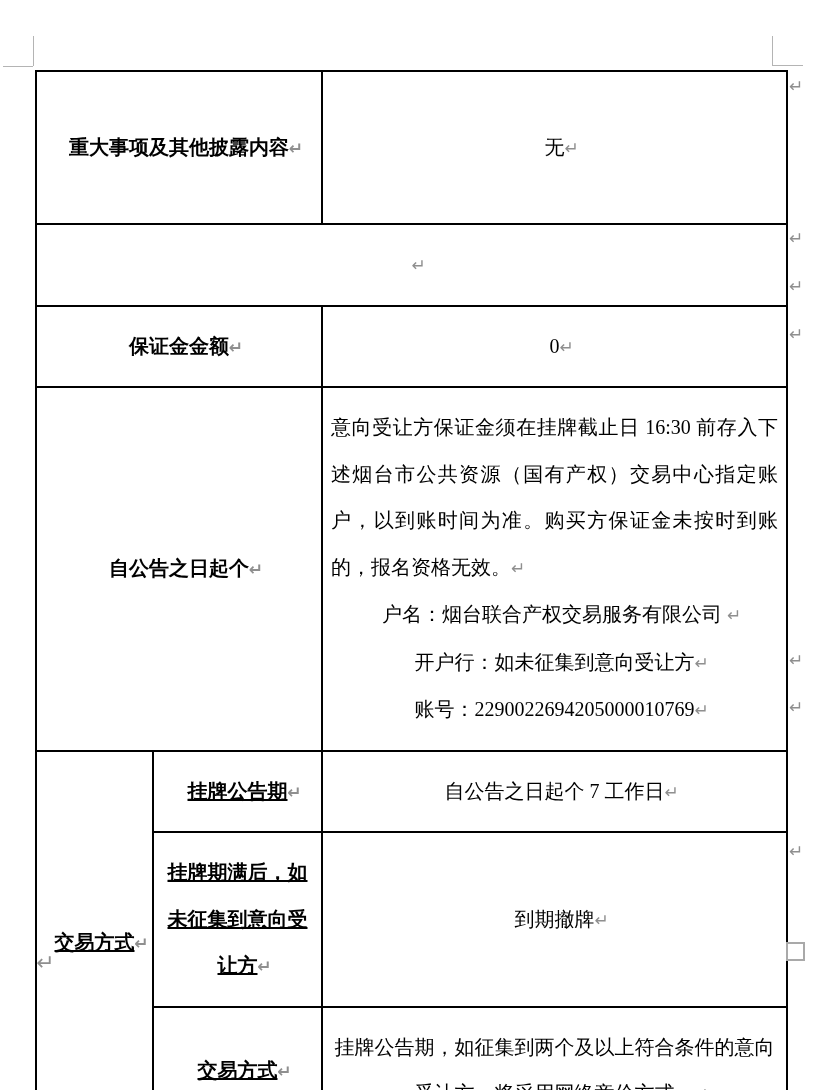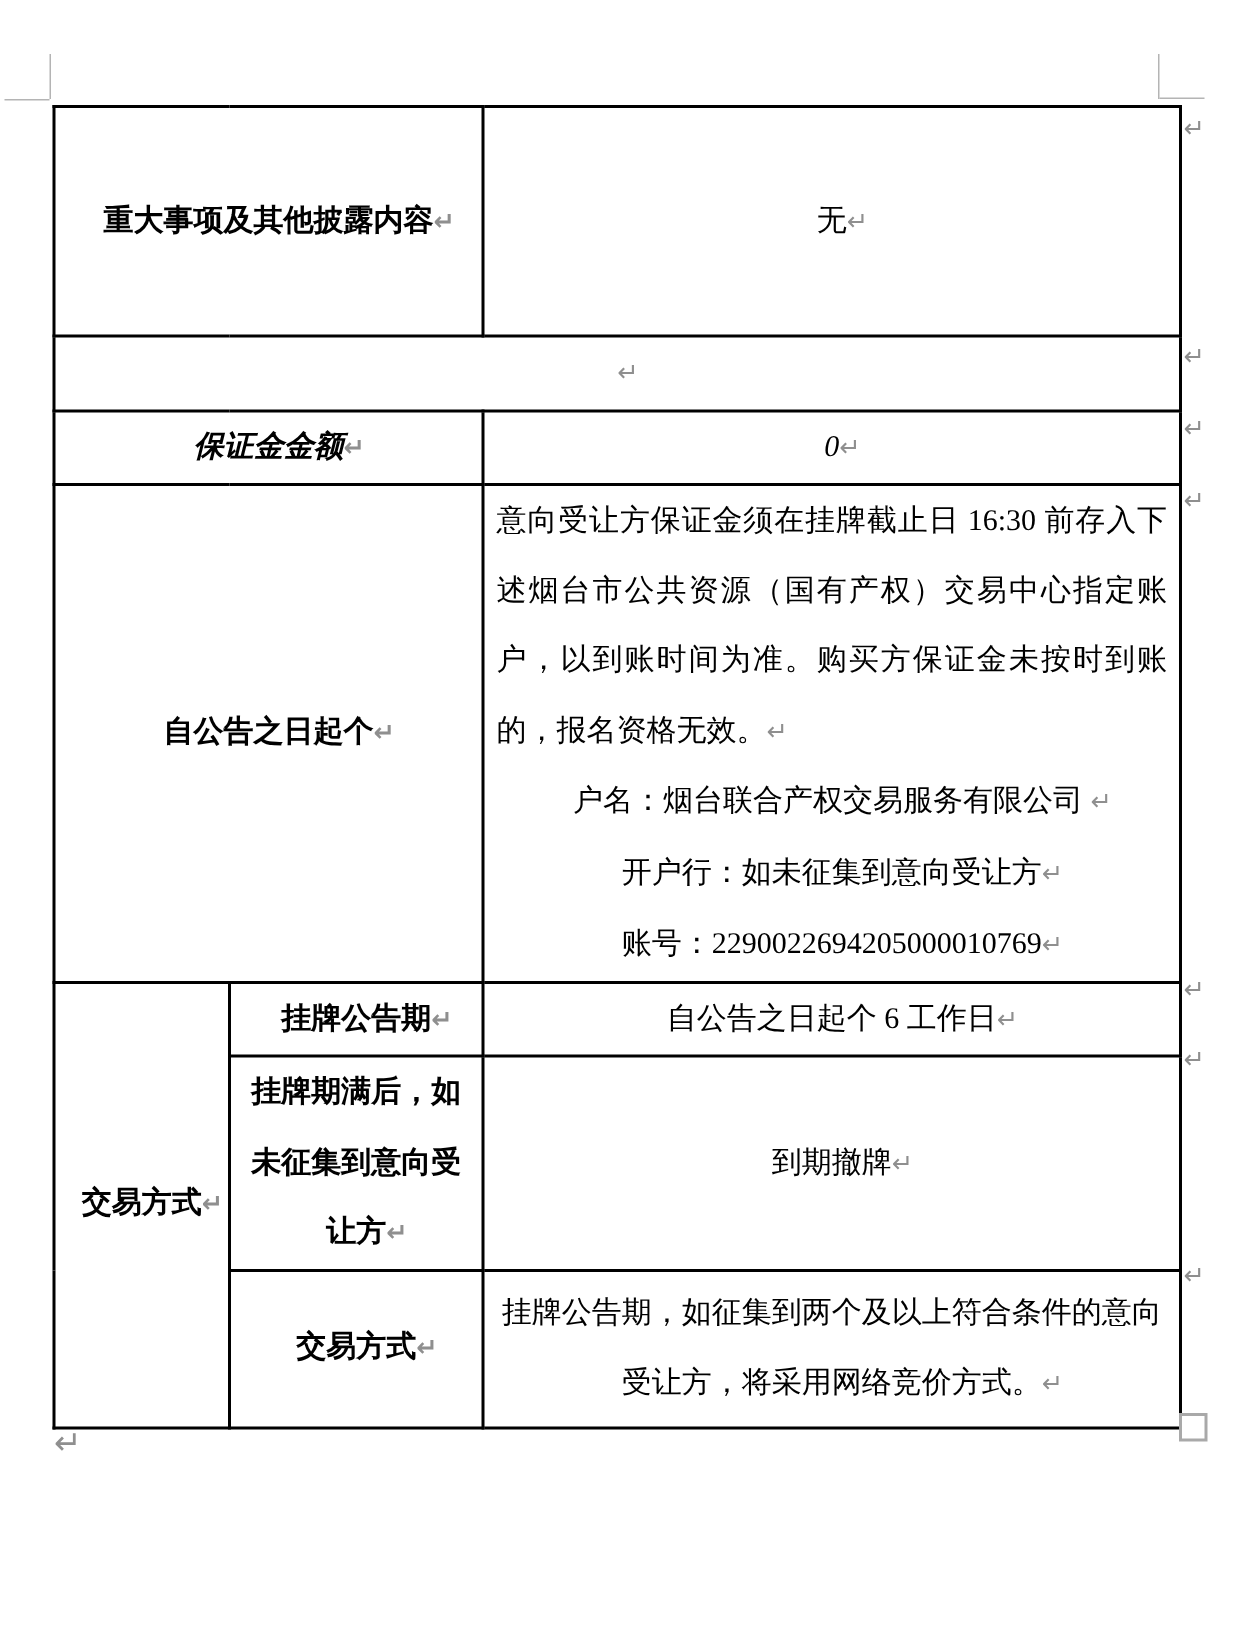--- a/index.html
+++ b/index.html
@@ -17,30 +17,30 @@
   .crop-tr-h{left:773px;top:65px;width:30px;height:1px;}
 
   table.doc{
     position:absolute;left:35px;top:70px;width:751px;
     border-collapse:collapse;table-layout:fixed;
   }
   table.doc td{
     border:2px solid #000;
     font-size:20px;line-height:46.5px;
     text-align:center;vertical-align:middle;
-    padding:0 8px;overflow:hidden;
+    padding:16px 8px;overflow:hidden;
   }
-  tr.r1{height:153px;} tr.r2{height:49px;} tr.r3{height:49px;font-style:italic;} tr.r4{height:326px;}
+  tr.r1{height:153px;} tr.r2{height:49px;} tr.r3{height:49px;} tr.r4{height:326px;}
   tr.r5{height:48px;}  tr.r6{height:141px;} tr.r7{height:105px;}
 
   td.label{font-weight:700;}
   td.v4{vertical-align:top;text-align:left;padding-top:2px;}
   .par-justify{text-align:justify;text-justify:inter-ideograph;}
   .line-left{text-align:center;}
-  td.narrow{padding:0 6px;}
+  td.narrow{padding:0 6px;text-decoration:underline;}
 
   
   .pmark{
     display:inline-block;width:0;overflow:visible;white-space:pre;
     color:#8f8f8f;font-size:17px;font-family:"DejaVu Sans",sans-serif;
   }
   .rowmark{
     position:absolute;left:789px;color:#8f8f8f;font-size:17px;line-height:17px;
     font-family:"DejaVu Sans",sans-serif;
   }
@@ -108,21 +108,21 @@
     </tr>
 
     <tr class="r5">
       <td rowspan="3" class="label narrow">
         <span>交易方式</span><span class="pmark">↵</span>
       </td>
       <td class="label narrow">
         <span>挂牌公告期</span><span class="pmark">↵</span>
       </td>
       <td>
-        <span>自公告之日起个 6 工作日</span><span class="pmark">↵</span>
+        <span>自公告之日起个 7 工作日</span><span class="pmark">↵</span>
       </td>
     </tr>
 
     <tr class="r6">
       <td class="label narrow">
         <span>挂牌期满后，如未征集到意向受让方</span><span class="pmark">↵</span>
       </td>
       <td>
         <span>到期撤牌</span><span class="pmark">↵</span>
       </td>

